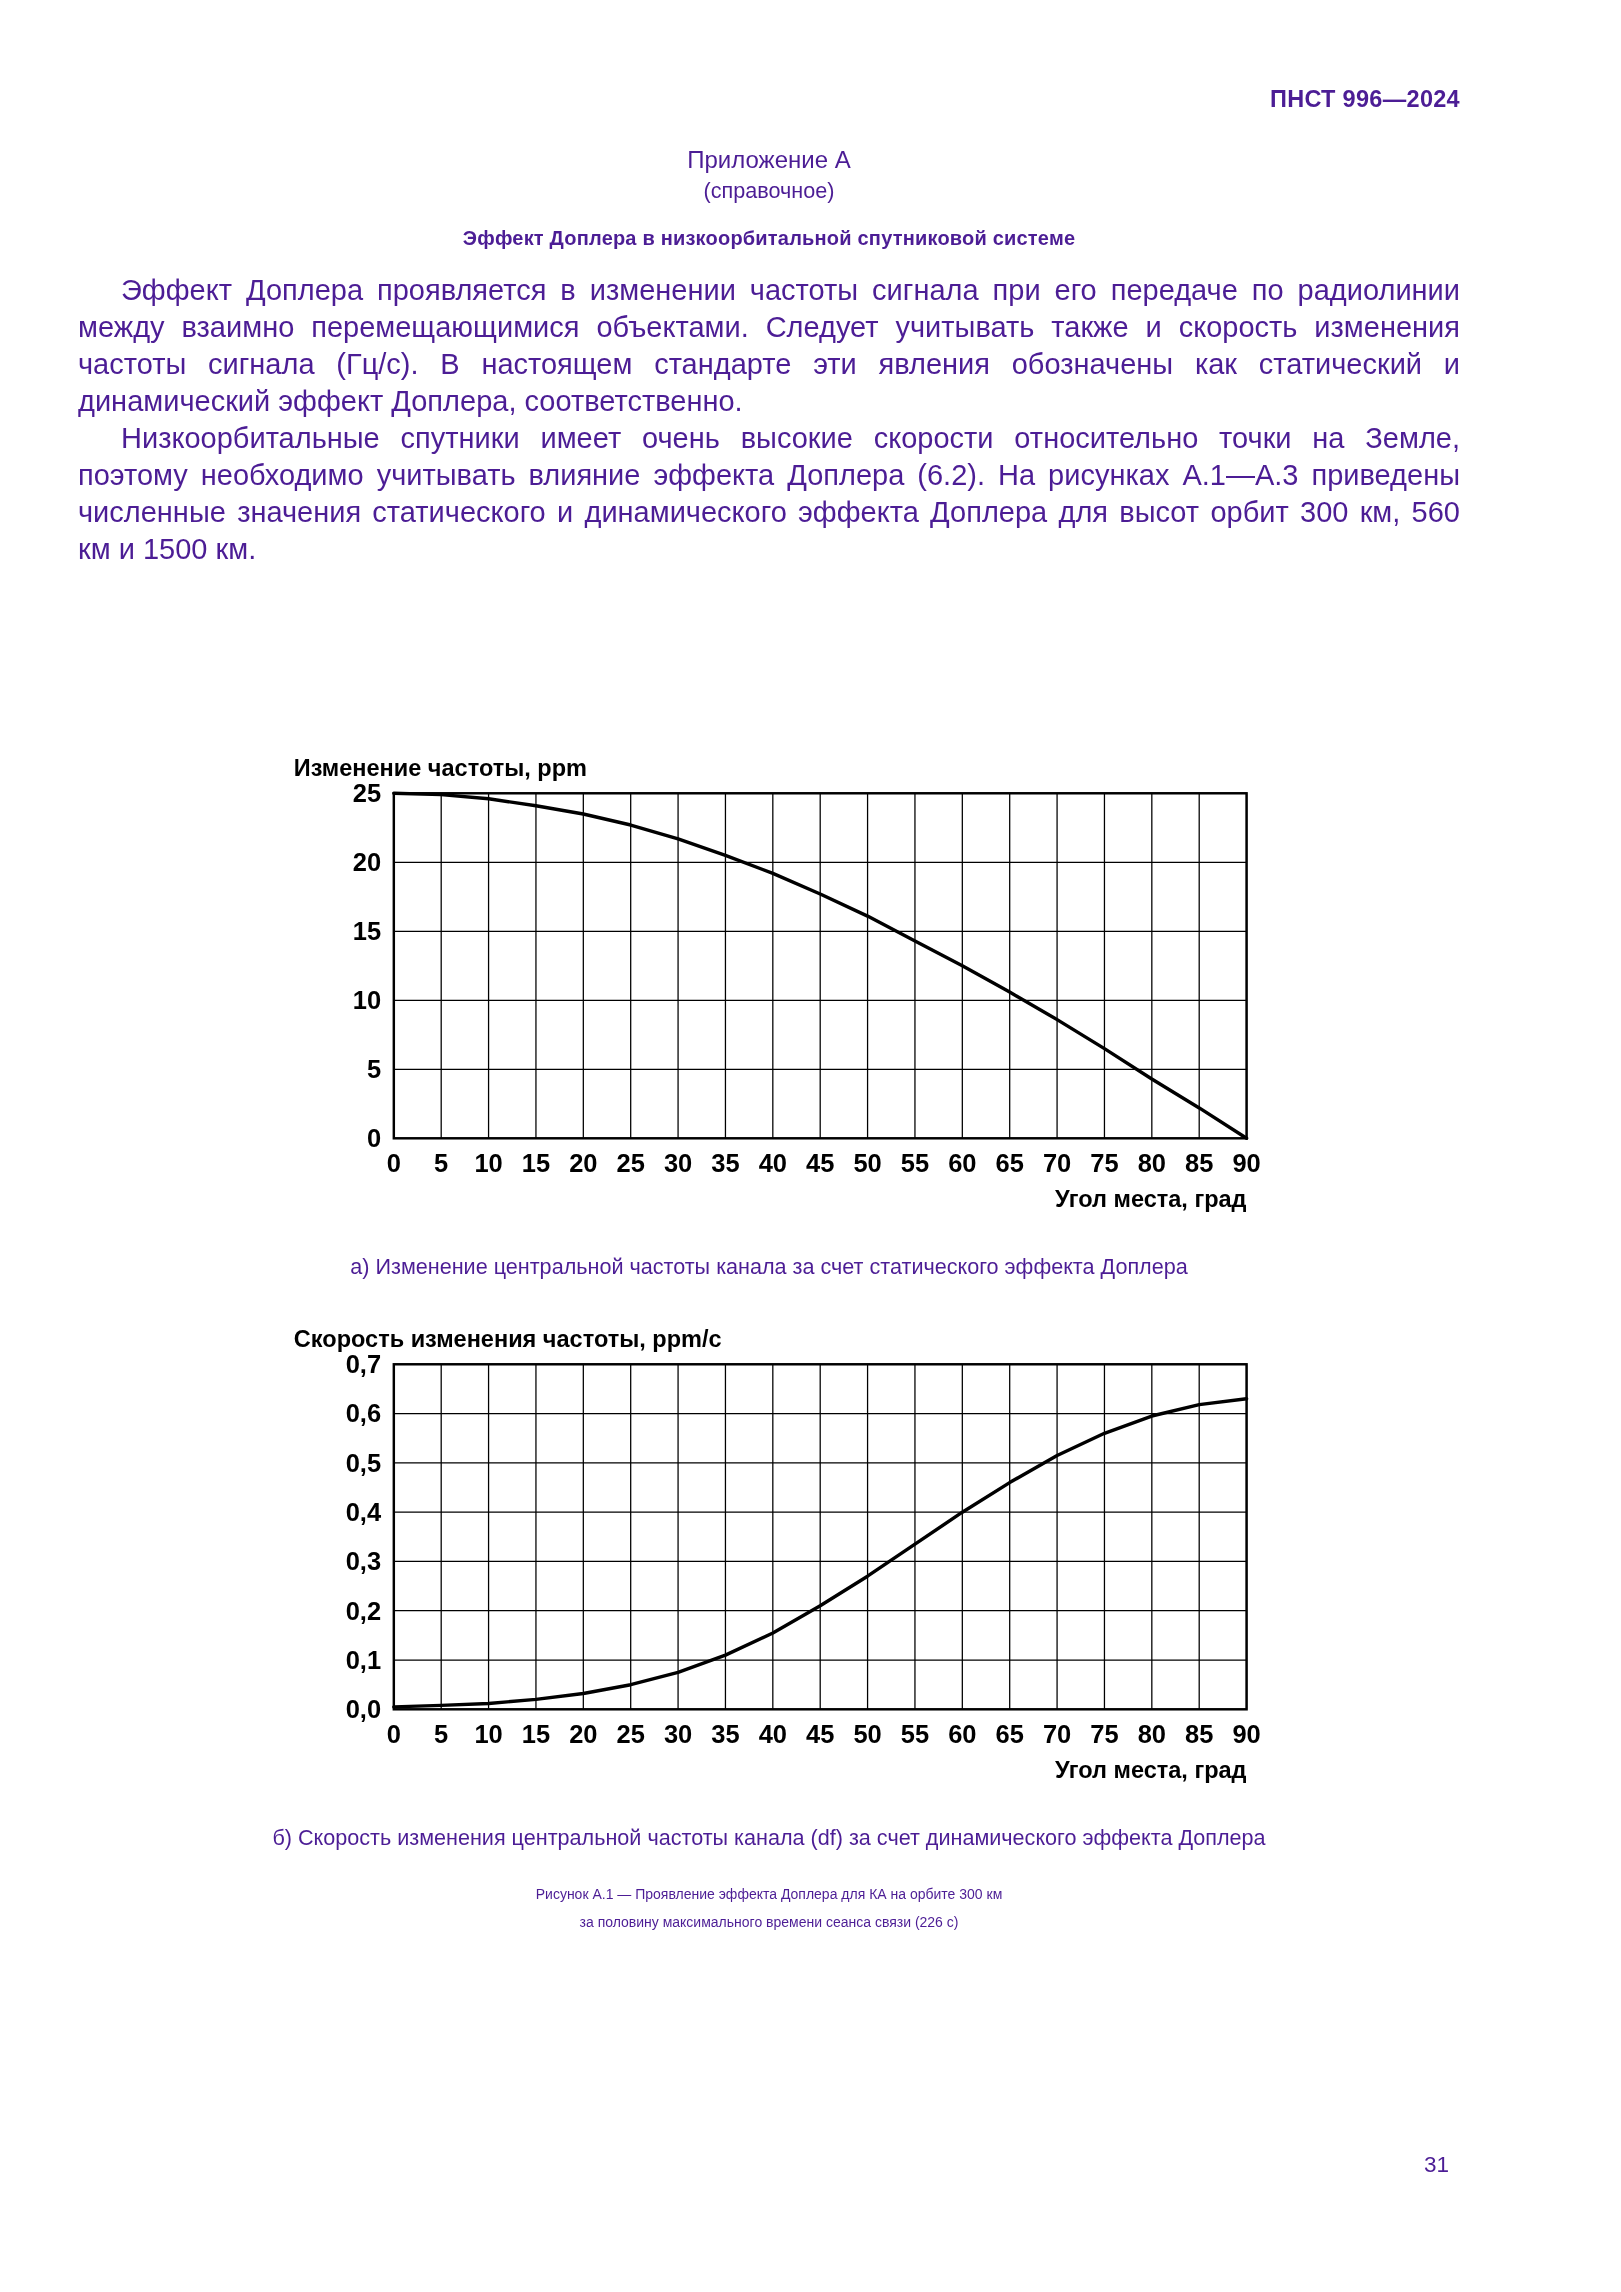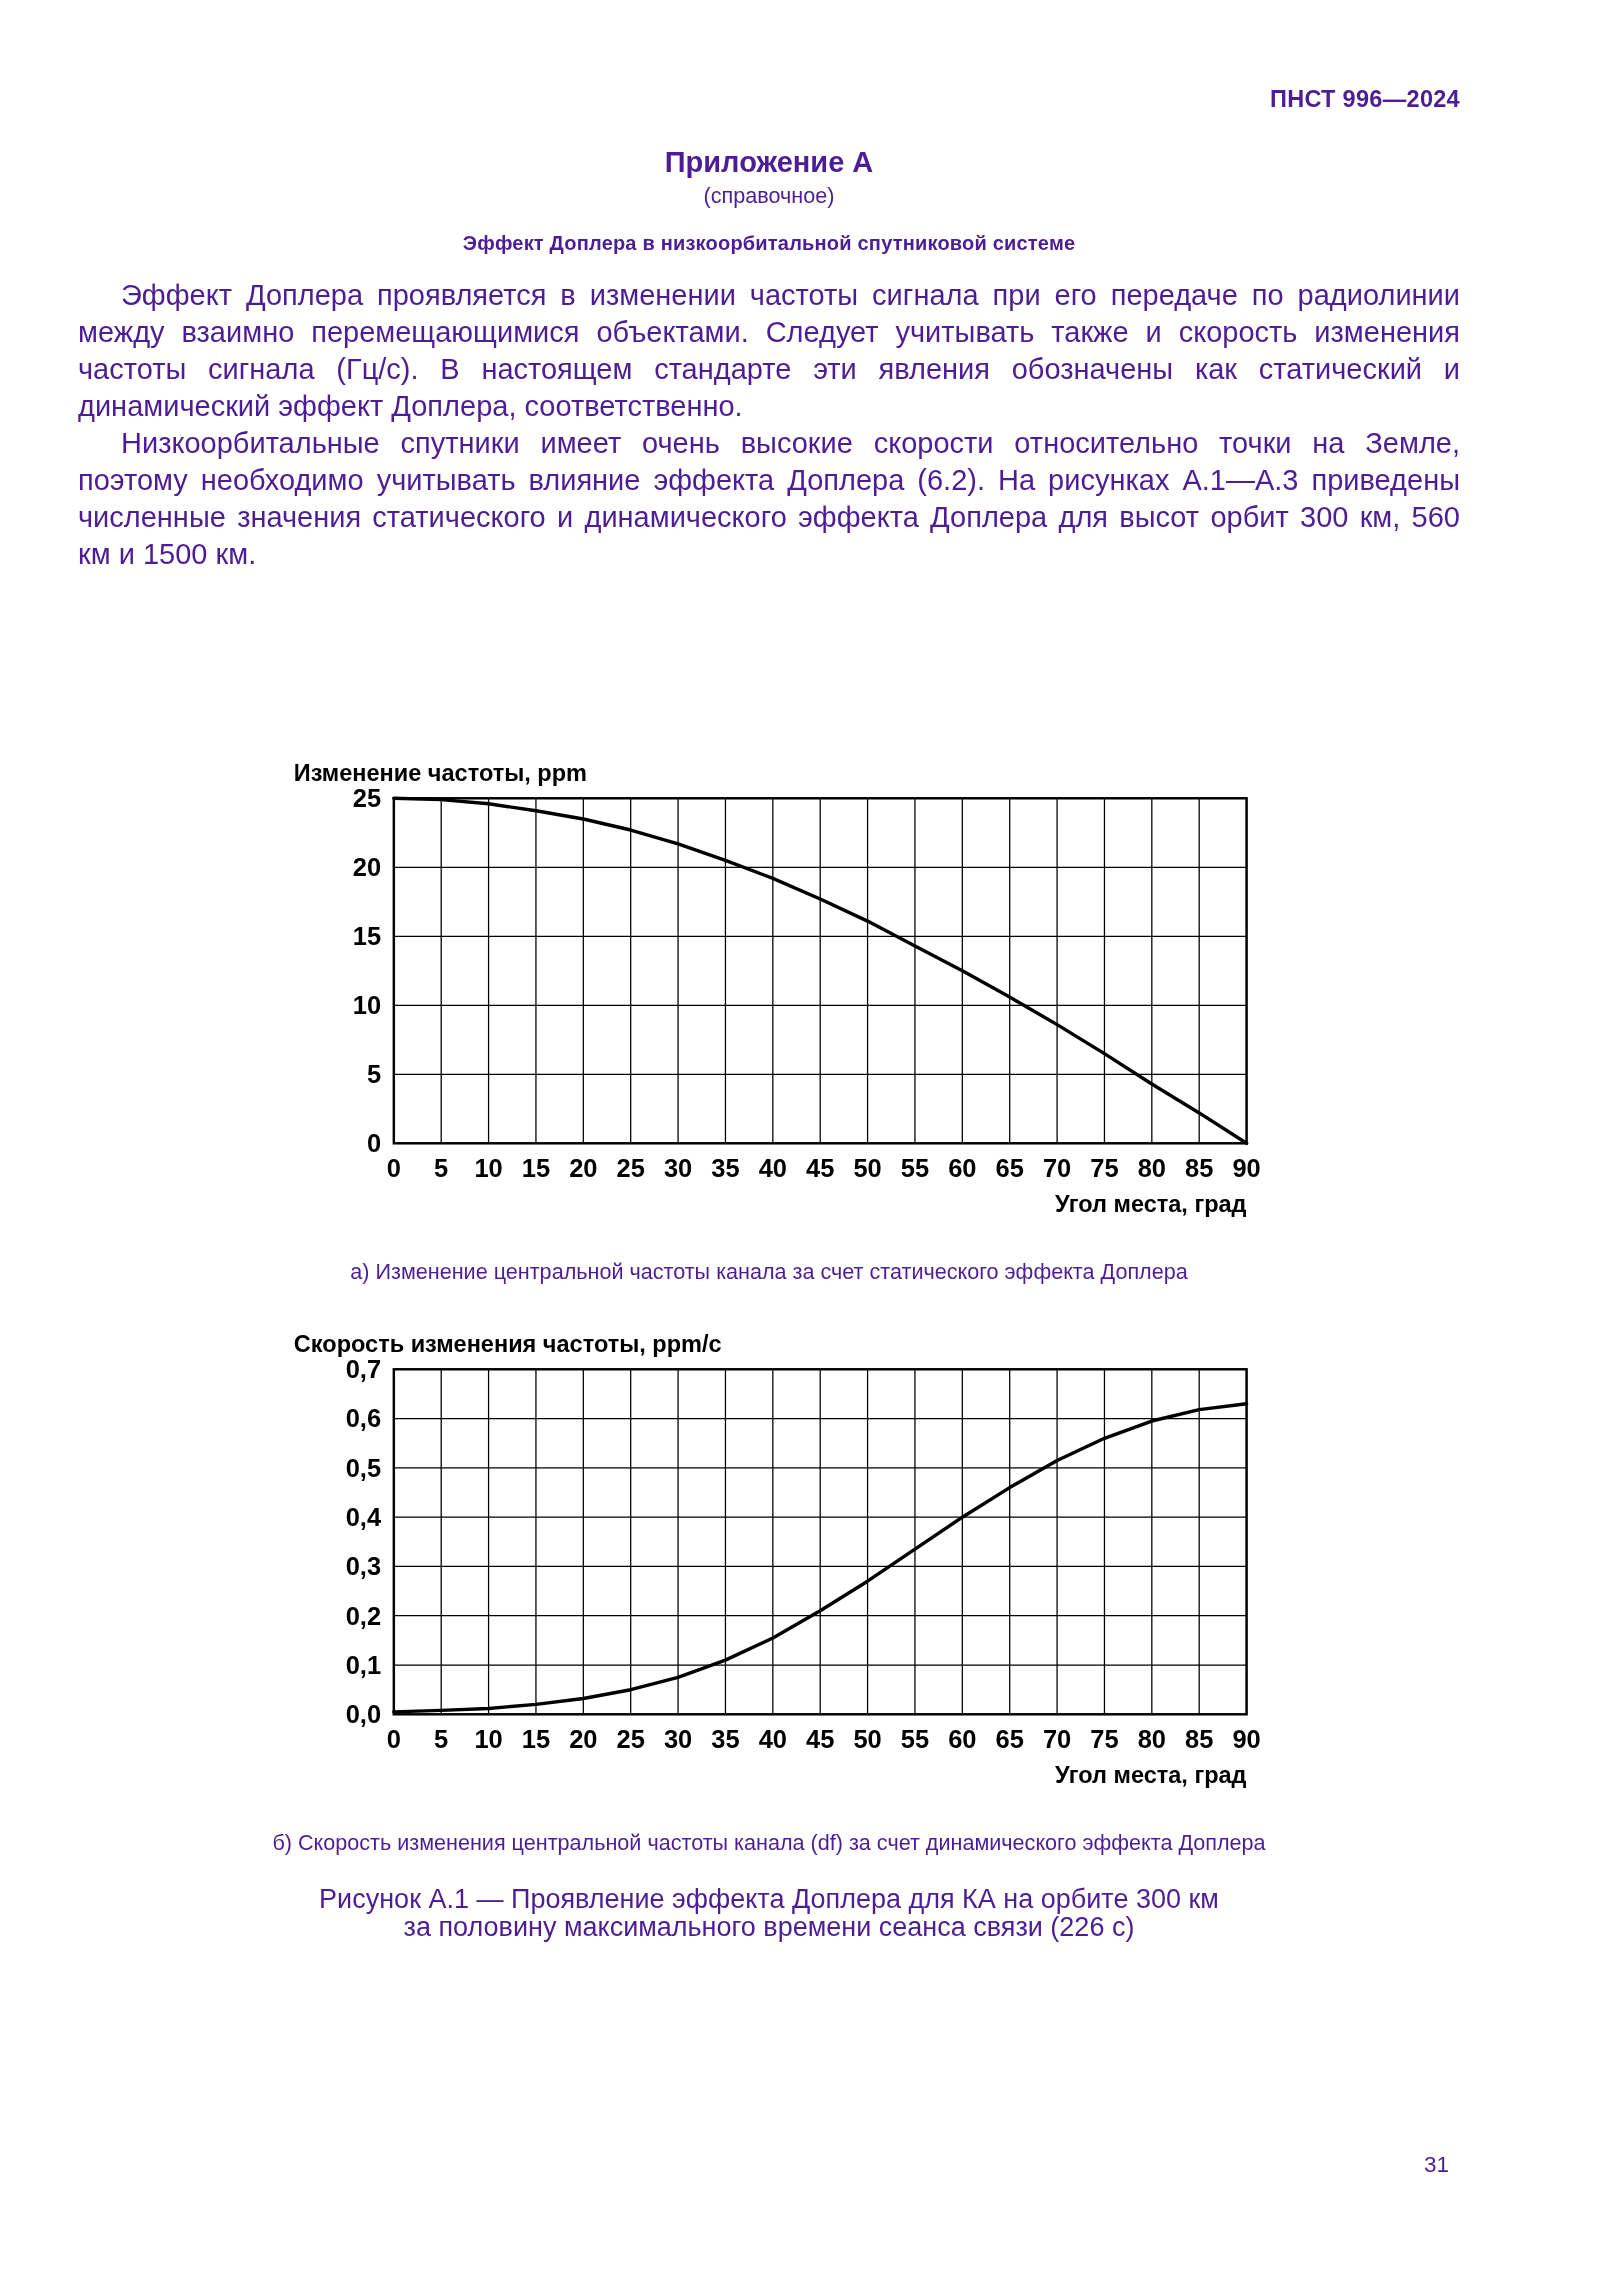--- a/index.html
+++ b/index.html
@@ -1,31 +1,31 @@
 <!DOCTYPE html>
 <html><head>
 <meta charset="utf-8">
 <style>
   html,body{margin:0;padding:0;background:#ffffff;}
   .page{position:relative;width:1621px;height:2192px;background:#ffffff;overflow:hidden;
     font-family:"Liberation Sans","DejaVu Sans",sans-serif;color:#4c1d95;
     box-sizing:border-box;padding:86px 161px 0 78px;}
   .hdr{text-align:right;font-weight:bold;font-size:23.5px;letter-spacing:0.3px;}
   .center{text-align:center;}
-  .app-label{margin-top:33px;font-size:29px;font-weight:bold;}
+  .app-label{margin-top:33px;font-size:24px;font-weight:normal;}
   .app-type{font-size:21.6px;margin-top:3.9px;}
   .doc-title{margin-top:23.5px;font-size:20px;font-weight:bold;letter-spacing:0.2px;}
   .body-text{margin-top:21.6px;font-size:29px;line-height:37px;text-align:justify;}
   .body-text p{margin:0;text-indent:43px;}
   .chart-wrap{margin-left:208px;}
   .chart-a{margin-top:178px;}
   .chart-b{margin-top:37px;}
   svg{font-family:"Liberation Sans","DejaVu Sans",sans-serif;display:block;}
   .caption{margin-top:39px;font-size:21.6px;text-align:center;}
-  .fig-caption{margin-top:29px;font-size:27px;text-align:center;line-height:28px;}
+  .fig-caption{margin-top:29px;font-size:14px;text-align:center;line-height:28px;}
   .page-num{position:absolute;top:2152px;right:172px;font-size:22.5px;}
 </style>
 </head>
 <body>
 
 <div class="page">
 
   <div class="hdr">ПНСТ 996—2024</div>
 
   <div class="center app-label">Приложение А</div>

